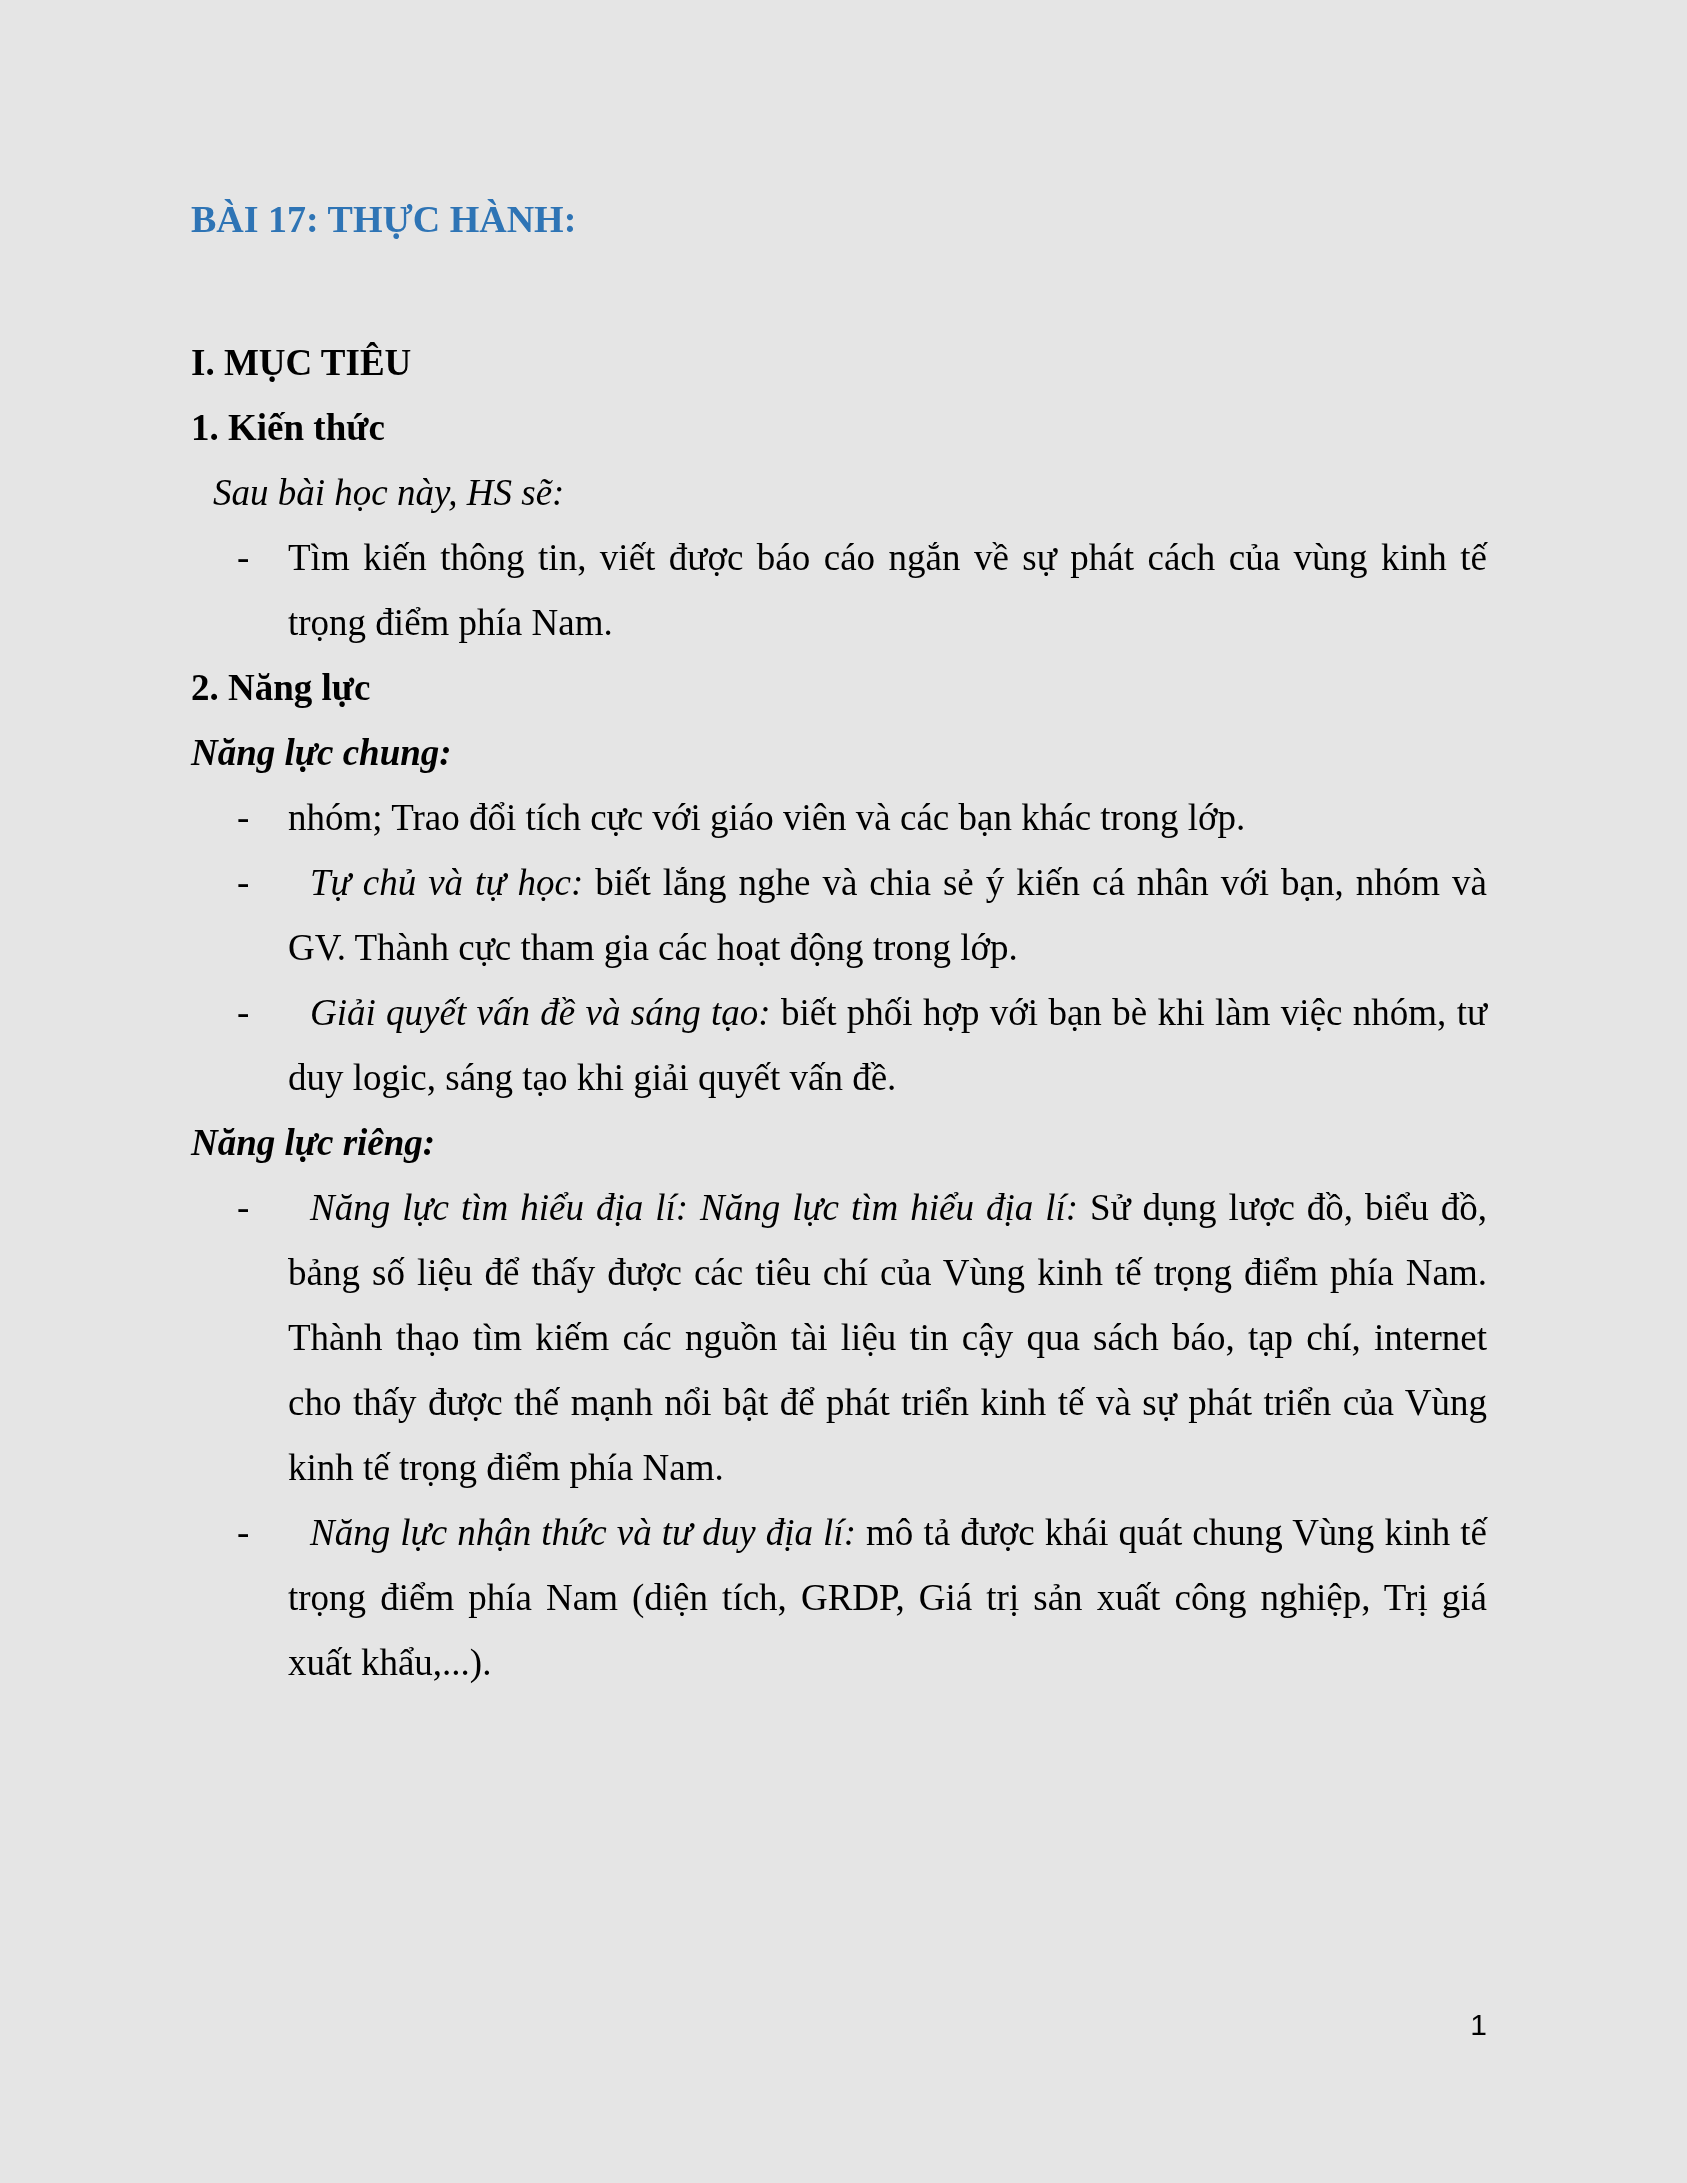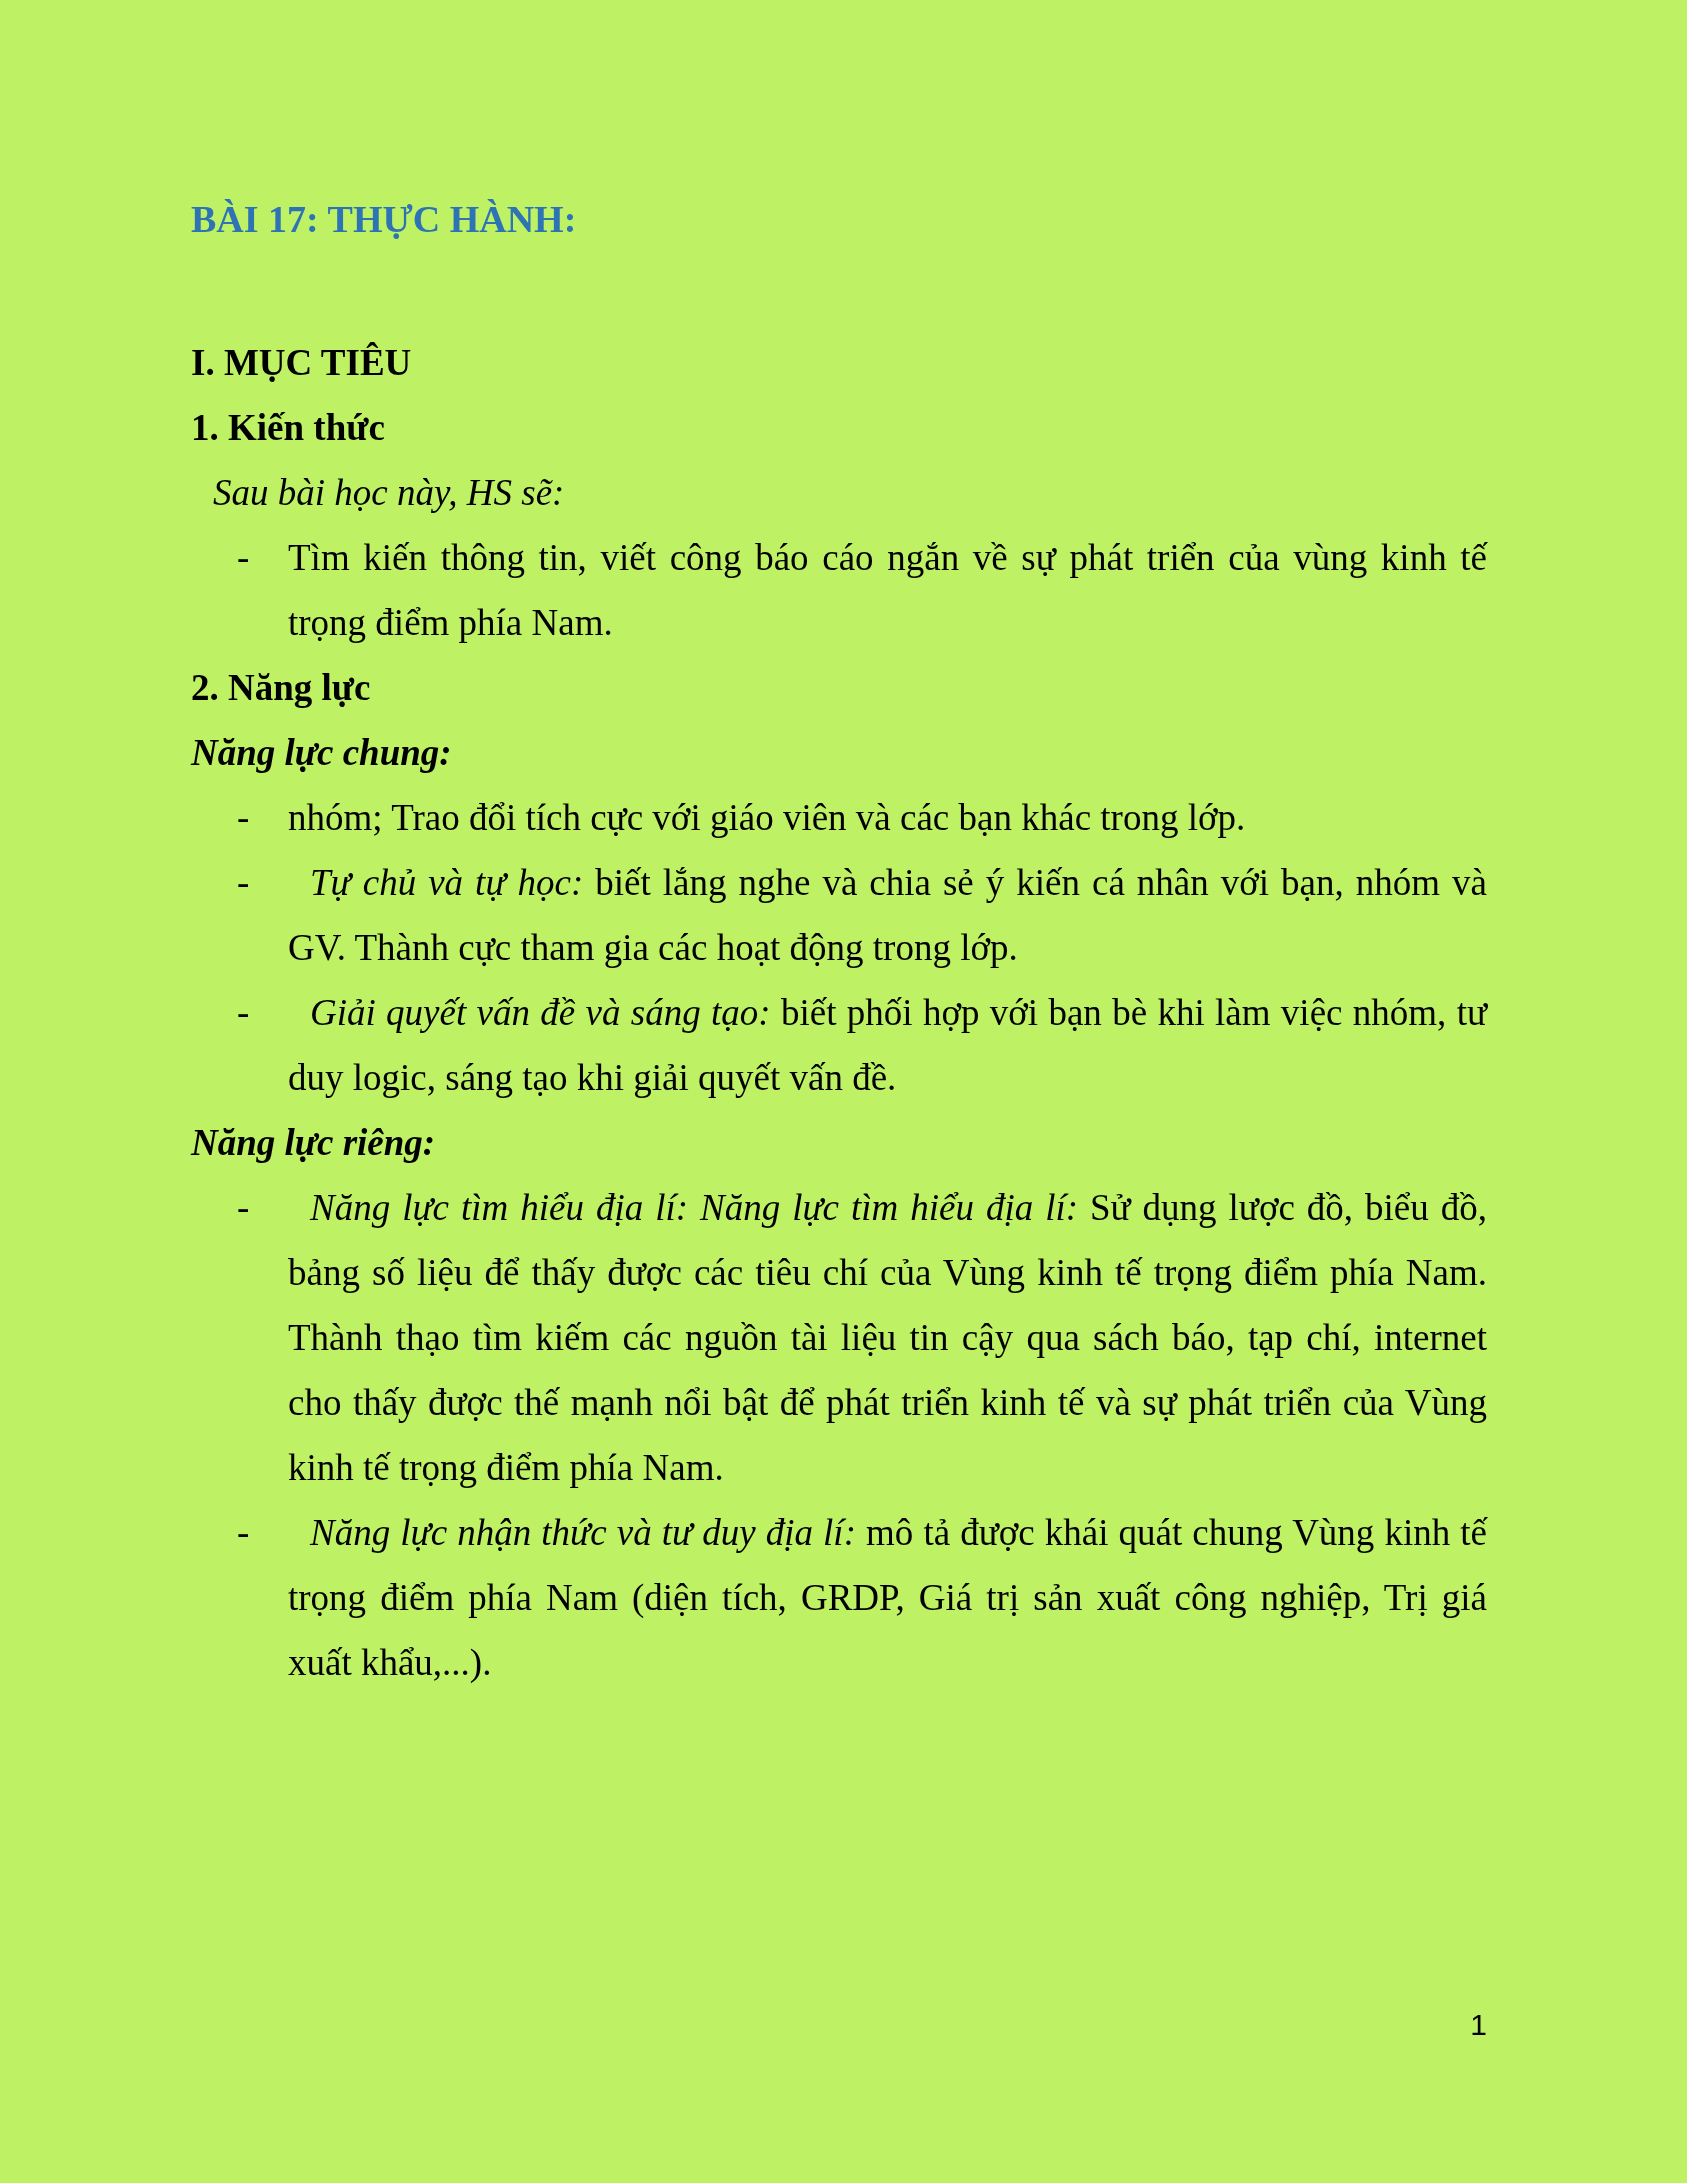--- a/index.html
+++ b/index.html
@@ -1,20 +1,20 @@
 <!DOCTYPE html>
 <html style="--title-blue: #2E74B5;font-size:12.7px"><head>
 <meta charset="utf-8">
 <style>
   html,body{margin:0;padding:0;background:#888;}
   .page{
     position:relative;
     width:1687px;height:2183px;
     margin:0 auto;
-    background:#bef264;
+    background:#e5e5e5;
     font-family:"Liberation Serif","DejaVu Serif",serif;
     font-size:37px;
     color:#000;
     overflow:hidden;
   }
   .content{
     position:absolute;left:191px;right:200px;top:0;
     padding-top:187px;
   }
   .title{
@@ -54,21 +54,21 @@
     <div class="body">
 
       <div class="line h">I. MỤC TIÊU</div>
 
       <div class="line h">1. Kiến thức</div>
 
       <div class="line i">Sau bài học này, HS sẽ:</div>
 
       <div class="bullet">
         <span class="dash">-</span>
-        <div class="line just">Tìm kiến thông tin, viết công báo cáo ngắn về sự phát triển của vùng kinh tế</div>
+        <div class="line just">Tìm kiến thông tin, viết được báo cáo ngắn về sự phát cách của vùng kinh tế</div>
         <div class="line">trọng điểm phía Nam.</div>
       </div>
 
       <div class="line h">2. Năng lực</div>
 
       <div class="line bi">Năng lực chung:</div>
 
       <div class="bullet">
         <span class="dash">-</span>
         <div class="line">nhóm; Trao đổi tích cực với giáo viên và các bạn khác trong lớp.</div>

